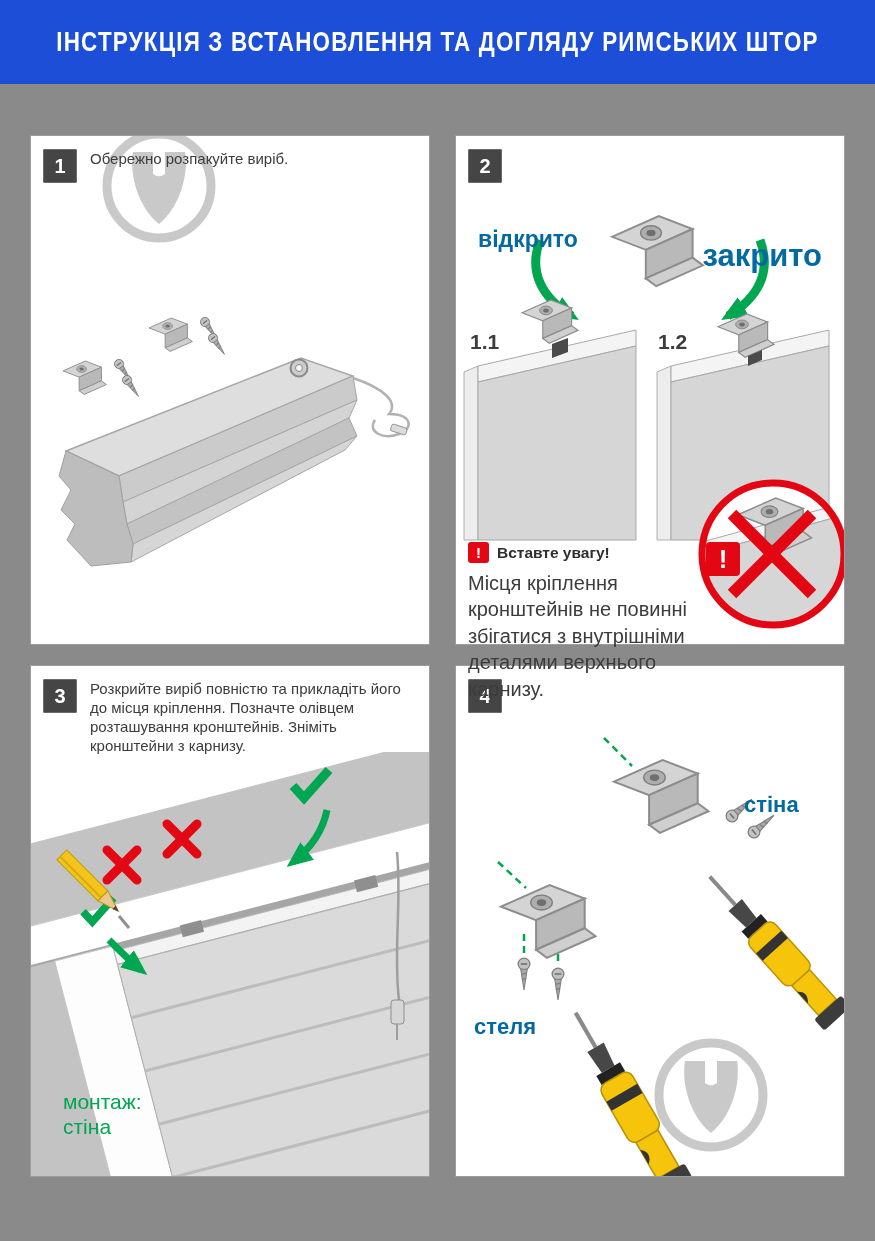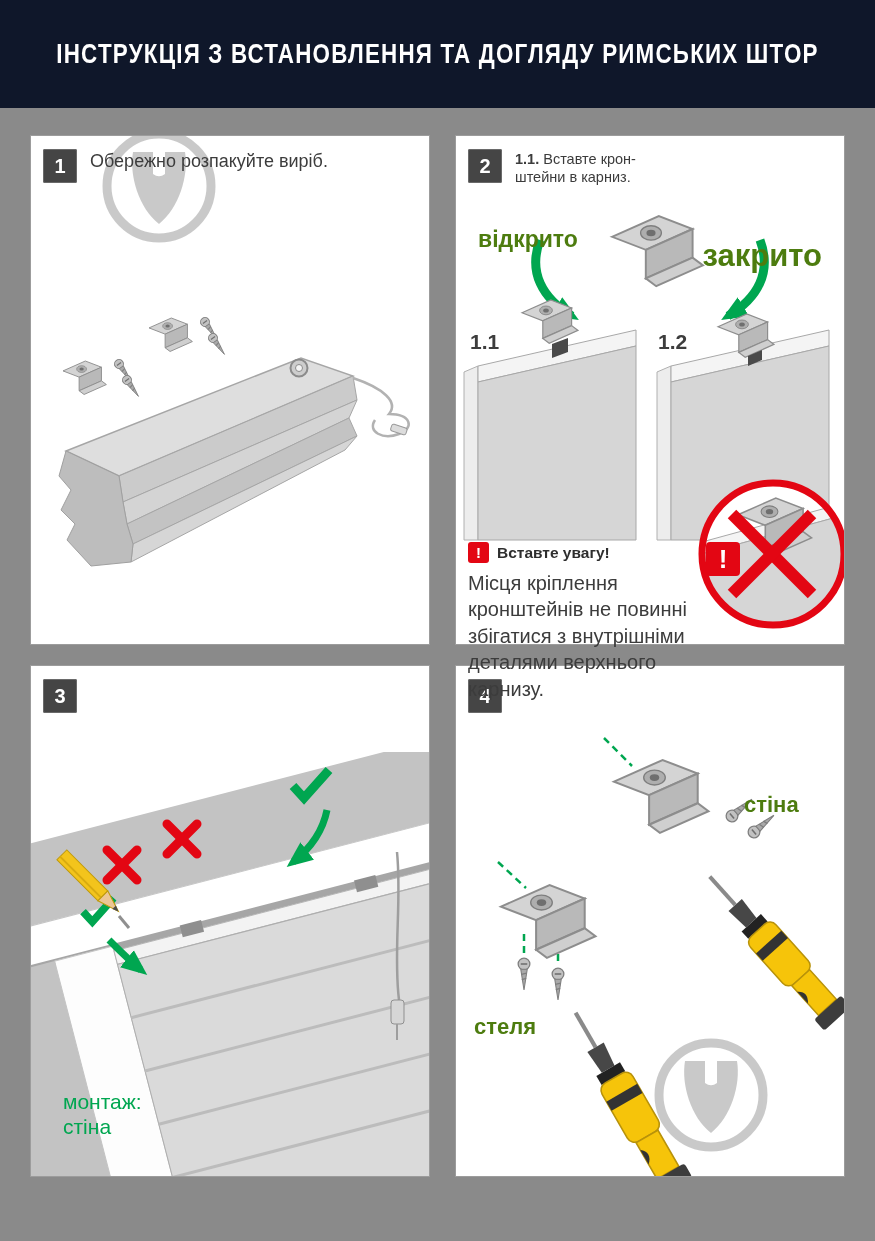--- a/index.html
+++ b/index.html
@@ -1,40 +1,40 @@
 <!DOCTYPE html>
 <html><head>
 <meta charset="utf-8">
 <style>
   *{margin:0;padding:0;box-sizing:border-box}
   html,body{width:875px;height:1241px}
   body{background:#8a8a8a;font-family:"Liberation Sans",sans-serif;position:relative;overflow:hidden}
 
-  .masthead{position:absolute;left:0;top:0;width:875px;height:108px;background:#0f172a;
+  .masthead{position:absolute;left:0;top:0;width:875px;height:84px;background:#1d4ed8;
             display:flex;align-items:center;justify-content:center}
   .masthead h1{color:#fff;font-size:28px;font-weight:700;letter-spacing:1.5px;white-space:nowrap;transform:scaleX(.8)}
 
   .panel{position:absolute;background:#fff;border:1px solid #9c9c9c}
   #panel1{left:30px;top:135px;width:400px;height:510px}
   #panel2{left:455px;top:135px;width:390px;height:510px}
   #panel3{left:30px;top:665px;width:400px;height:512px}
   #panel4{left:455px;top:665px;width:390px;height:512px}
 
   .step-head{display:flex;gap:13px;padding:13px 12px 0 12px;align-items:flex-start;position:relative;z-index:2}
   .step-num{flex:0 0 34px;height:34px;background:#454545;color:#fff;font-size:20px;font-weight:700;
             display:flex;align-items:center;justify-content:center;border-radius:2px;box-shadow:inset 0 0 0 1px #6a6a6a}
-  .step-text{font-size:18px;line-height:1.26;color:#3c3c3c;padding-top:1px}
+  .step-text{font-size:15px;line-height:1.26;color:#3c3c3c;padding-top:1px}
   #panel2 .step-text{font-size:14.5px}
   .col1{width:122px}
   .col2{width:178px}
 
   .art{position:absolute}
   svg{display:block;overflow:hidden}
 
-  .green-label{position:absolute;color:#4d7c0f;font-weight:700;z-index:3}
+  .green-label{position:absolute;color:#0369a1;font-weight:700;z-index:3}
   .p2-open{left:22px;top:90px;font-size:23px}
   .p2-closed{right:22px;top:102px;font-size:31px}
   .p4-wall{left:288px;top:126px;font-size:22px}
   .p4-ceiling{left:18px;top:348px;font-size:22px}
 
   .warning{position:absolute;left:12px;top:406px;width:238px;z-index:3}
   .warning-head{display:flex;align-items:center;gap:8px}
   .warn-badge{width:21px;height:21px;background:#E30613;border-radius:3px;color:#fff;font-weight:700;font-size:15px;
               display:flex;align-items:center;justify-content:center;flex:0 0 21px}
   .warn-badge.big{position:absolute;left:250px;top:406px;width:34px;height:34px;font-size:26px;border-radius:4px;z-index:4}
@@ -125,21 +125,20 @@
         <circle cx="268" cy="232" r="3.5" fill="#f4f4f4" stroke="#8b8b8b" stroke-width="1"></circle>
         <path d="M322,242 C352,252 368,266 358,278 C380,278 384,292 368,298 C352,304 336,296 344,284" fill="none" stroke="#b2b2b2" stroke-width="2.5"></path>
         <rect x="360" y="290" width="16" height="7" rx="2" fill="#dcdcdc" stroke="#9a9a9a" transform="rotate(18 368 293)"></rect>
       </g>
     </svg>
   </section>
 
   <section class="panel" id="panel2">
     <div class="step-head">
       <div class="step-num">2</div>
-      <p class="step-text col1"><b>1.1.</b> <span>Вставте крон-штейни в карниз.</span></p>
     </div>
 
     <span class="green-label p2-open">відкрито</span>
     <span class="green-label p2-closed">закрито</span>
 
     <svg class="art" style="left:0;top:66px;width:388px;height:442px" viewBox="0 0 388 442">
       <use href="#bracket" xlink:href="#bracket" transform="translate(156,14) scale(1.3)"></use>
 
       <path d="M84,38 C72,70 86,96 116,114" fill="none" stroke="#00A650" stroke-width="9" marker-end="url(#garrow)"></path>
       <path d="M304,38 C316,70 302,96 272,114" fill="none" stroke="#00A650" stroke-width="9" marker-end="url(#garrow)"></path>
@@ -186,20 +185,21 @@
         <span class="warn-badge">!</span>
         <b class="warn-title">Вставте увагу!</b>
       </div>
       <p class="warn-text">Місця кріплення кронштейнів не повинні збігатися з внутрішніми деталями верхнього карнизу.</p>
     </div>
   </section>
 
   <section class="panel" id="panel3">
     <div class="step-head">
       <div class="step-num">3</div>
+      <p class="step-text">Розкрийте виріб повністю та прикладіть його до місця кріплення. Позначте олівцем розташування кронштейнів. Зніміть кронштейни з карнизу.</p>
     </div>
 
     <svg class="art" style="left:0;top:86px;width:398px;height:424px" viewBox="0 0 398 424">
       <g transform="rotate(-14.5 200 212)">
         <rect x="-150" y="45" width="770" height="80" fill="#c3c3c3"></rect>
         <rect x="-150" y="125" width="770" height="40" fill="#ffffff" stroke="#c6c6c6"></rect>
         <rect x="-150" y="163" width="770" height="7" fill="#a6a6a6"></rect>
         <rect x="30" y="165" width="60" height="440" fill="#fdfdfd" stroke="#c6c6c6"></rect>
         <rect x="-150" y="165" width="180" height="440" fill="#c3c3c3"></rect>
         <rect x="90" y="170" width="530" height="14" fill="#f3f3f3" stroke="#b4b4b4"></rect>

